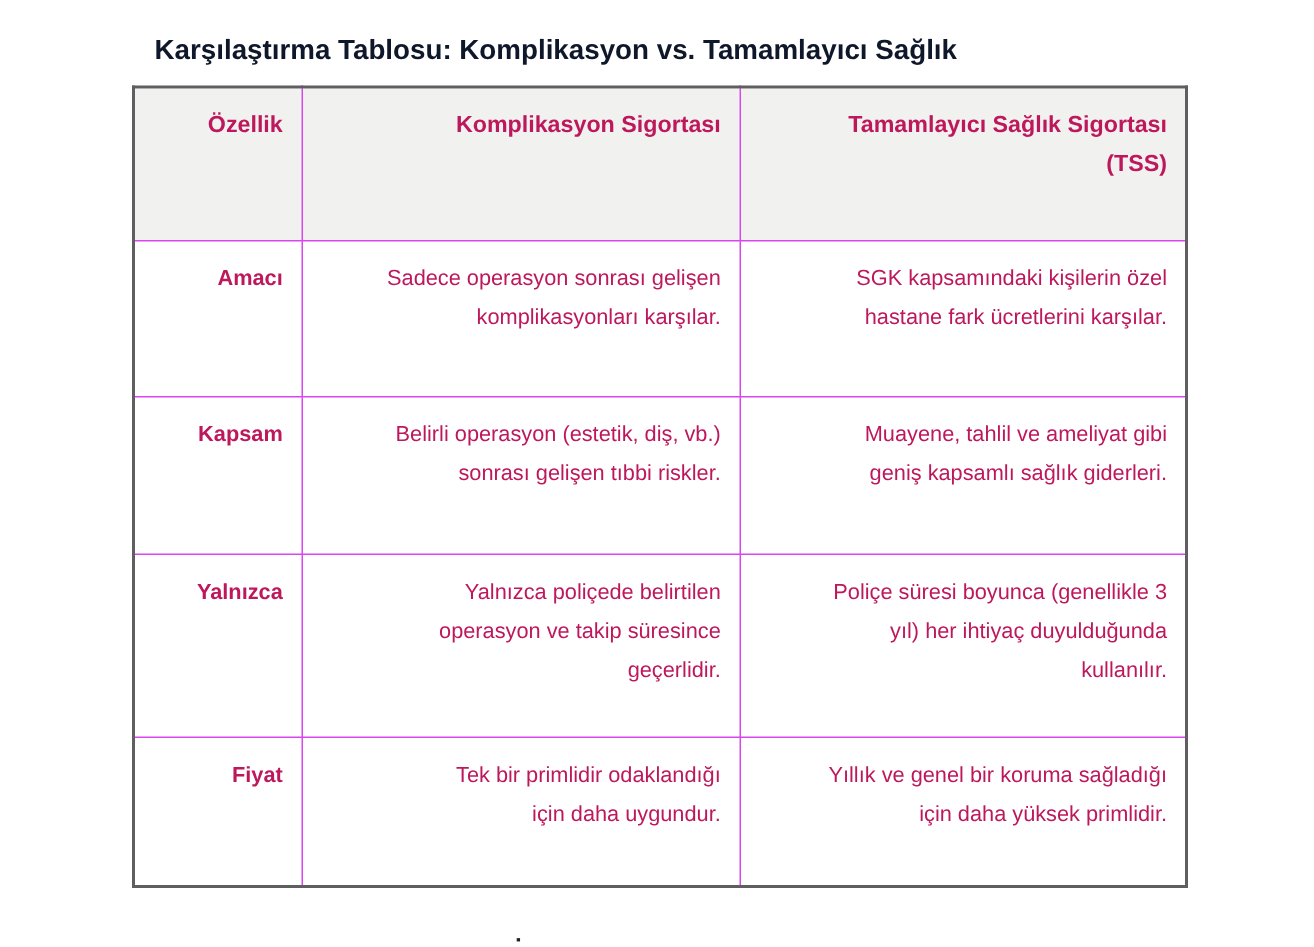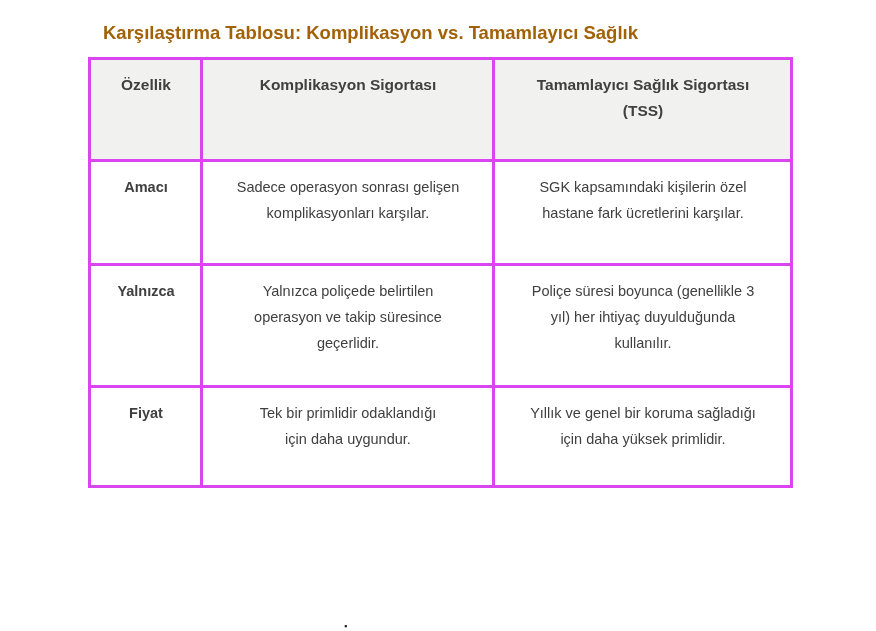--- a/index.html
+++ b/index.html
@@ -15,42 +15,42 @@
     color: #1c1c1c;
     overflow: hidden;
   }
   .doc-title {
     position: absolute;
     left: 103px;
     top: 21px;
     font-size: 18.5px;
     line-height: 24px;
     font-weight: bold;
-    color: #a16207;
+    color: #0f172a;
     white-space: nowrap;
   }
   table.comparison-table {
     position: absolute;
     left: 88px;
     top: 57px;
     border-collapse: collapse;
     table-layout: fixed;
     border: 2px solid #5f5f5f;
   }
   .comparison-table th,
   .comparison-table td {
-    border: 3px solid #d946ef;
+    border: 1px solid #d946ef;
     vertical-align: top;
-    text-align: center;
+    text-align: right;
     white-space: pre-line;
     font-size: 14.5px;
     line-height: 26px;
     padding: 12px 12px 0 13px;
     font-weight: normal;
-    color: #404040;
+    color: #be185d;
     overflow: hidden;
   }
   .comparison-table th {
     background: #f1f1ef;
     font-weight: bold;
     font-size: 15.5px;
   }
   .comparison-table td.feature-cell {
     font-weight: bold;
   }
@@ -86,20 +86,27 @@
     </tr>
   </thead>
   <tbody>
     <tr style="height:104px;">
       <td class="feature-cell">Amacı</td>
       <td>Sadece operasyon sonrası gelişen
 komplikasyonları karşılar.</td>
       <td>SGK kapsamındaki kişilerin özel
 hastane fark ücretlerini karşılar.</td>
     </tr>
+    <tr style="height:105px;">
+      <td class="feature-cell">Kapsam</td>
+      <td>Belirli operasyon (estetik, diş, vb.)
+sonrası gelişen tıbbi riskler.</td>
+      <td>Muayene, tahlil ve ameliyat gibi
+geniş kapsamlı sağlık giderleri.</td>
+    </tr>
     <tr style="height:122px;">
       <td class="feature-cell">Yalnızca</td>
       <td>Yalnızca poliçede belirtilen
 operasyon ve takip süresince
 geçerlidir.</td>
       <td>Poliçe süresi boyunca (genellikle 3
 yıl) her ihtiyaç duyulduğunda
 kullanılır.</td>
     </tr>
     <tr style="height:100px;padding-left:26px;">

